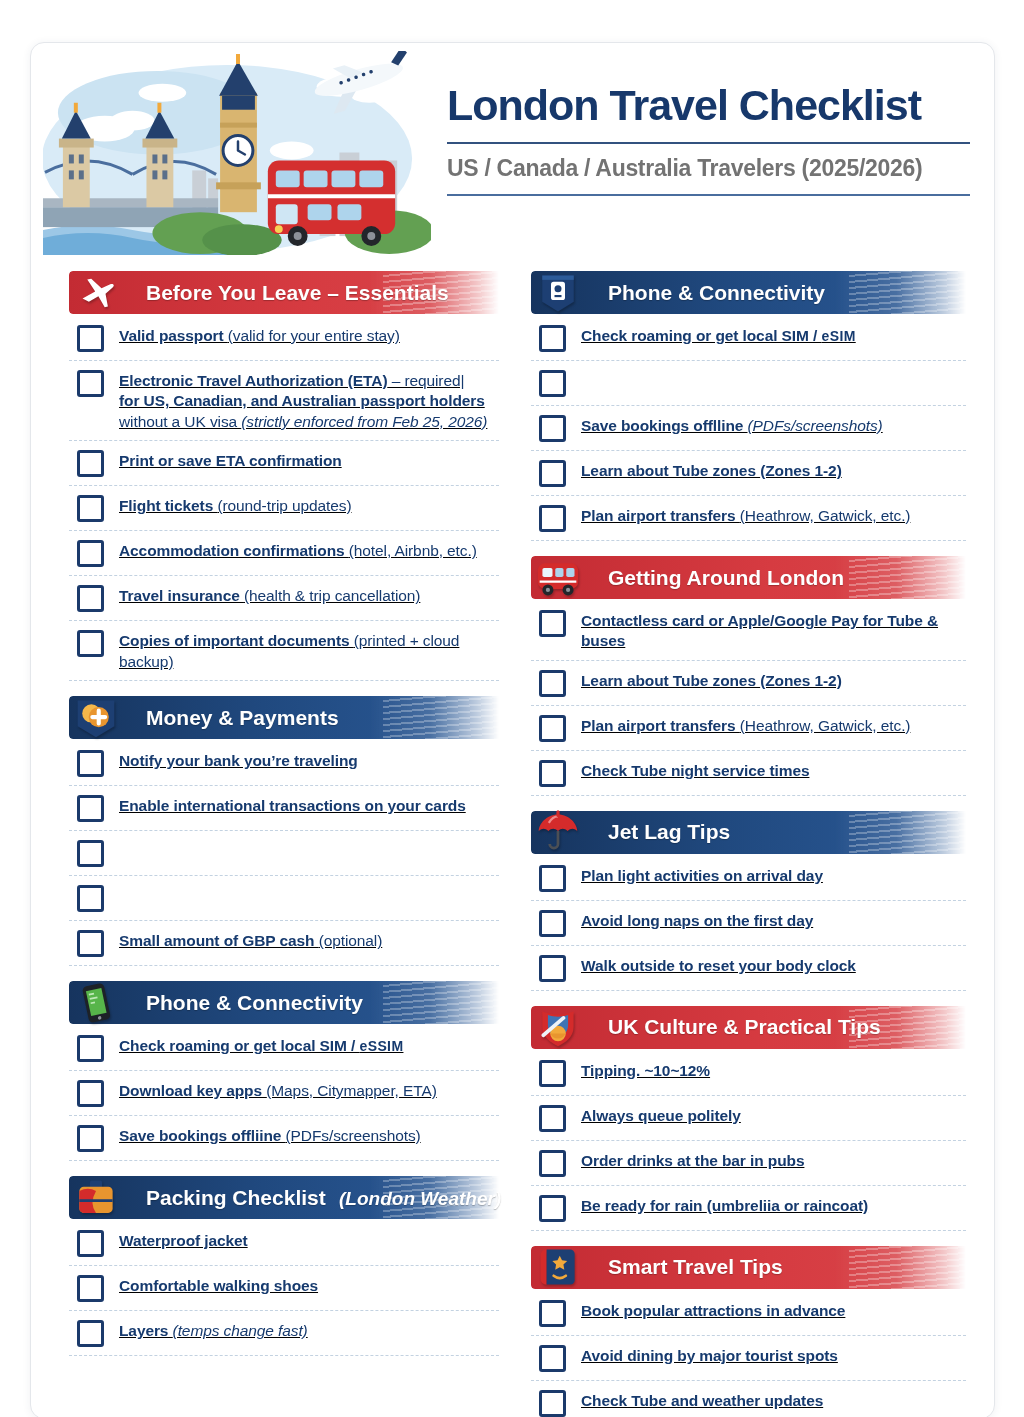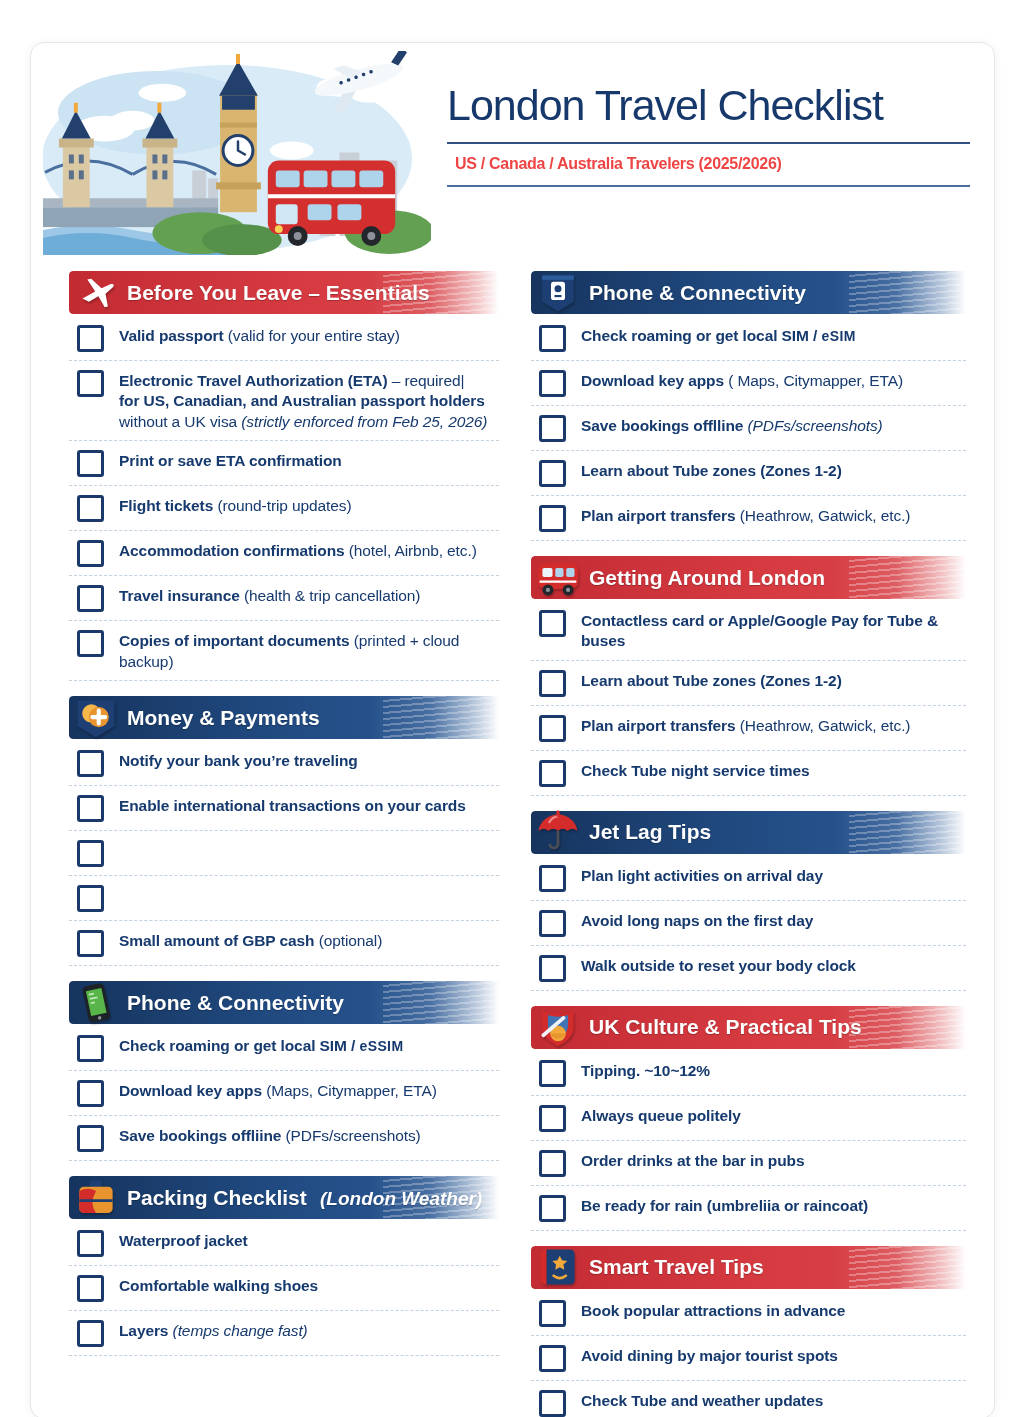--- a/index.html
+++ b/index.html
@@ -7,23 +7,23 @@
   .page{
     position:absolute;left:30px;top:42px;width:963px;height:1375px;
     background:#fff;border:1px solid #e4e7eb;border-radius:14px;
     box-shadow:0 1px 8px rgba(40,60,90,.07);
     display:flex;flex-direction:column;overflow:hidden;
   }
   
   header{display:flex;height:214px;padding:8px 20px 0 12px;flex:none;}
   .hero{width:388px;height:204px;flex:none;}
   .titles{flex:1;padding:30px 4px 0 16px;}
-  .titles h1{margin:0;color:#17386b;font-size:43px;font-weight:normal;letter-spacing:-1px;white-space:nowrap;}
+  .titles h1{margin:0;color:#17386b;font-size:43px;font-weight:bold;letter-spacing:-1px;white-space:nowrap;}
   .rule1{height:2px;background:#33527f;margin:12px 0 11px;}
-  .titles h2{margin:8px;color:#ef4444;font-size:16px;font-weight:bold;letter-spacing:-0.3px;white-space:nowrap;}
+  .titles h2{margin:0;color:#737373;font-size:23px;font-weight:bold;letter-spacing:-0.3px;white-space:nowrap;}
   .rule2{height:2px;background:#4a6d9e;margin:12px 0 0;}
   
   .cols{display:grid;grid-template-columns:430px 435px;column-gap:32px;padding:6px 28px 0 38px;align-content:start;flex:1;}
   .col{min-width:0;}
   
   .banner{position:relative;height:43px;margin:15px 0 2px;}
   .col .section:first-child .banner{margin-top:0;}
   .banner .paint{position:absolute;inset:0;border-radius:4px 0 0 4px;}
   .banner.red .paint{
     background:
@@ -34,25 +34,25 @@
   }
   .banner.blue .paint{
     background:
       repeating-linear-gradient(175deg, rgba(255,255,255,0) 0 4px, rgba(255,255,255,.28) 4px 6px) no-repeat right / 27% 100%,
       linear-gradient(90deg,#16345e,#20497f 45%,#2c5b99);
     -webkit-mask-image:linear-gradient(90deg,#000 70%,rgba(0,0,0,.85) 84%,rgba(0,0,0,.3) 95%,transparent 100%);
             mask-image:linear-gradient(90deg,#000 70%,rgba(0,0,0,.85) 84%,rgba(0,0,0,.3) 95%,transparent 100%);
   }
   .banner .bicon{position:absolute;left:2px;top:50%;transform:translateY(-50%);width:50px;height:52px;
     display:flex;align-items:center;justify-content:center;z-index:2;filter:drop-shadow(1px 2px 1px rgba(0,0,0,.25));}
-  .banner .btxt{position:absolute;left:58px;top:50%;transform:translateY(-50%);color:#fff;
+  .banner .btxt{position:absolute;left:77px;top:50%;transform:translateY(-50%);color:#fff;
     font-size:21px;font-weight:bold;white-space:nowrap;text-shadow:0 1px 1px rgba(0,0,0,.25);z-index:2;}
   .banner .bsuffix{font-style:italic;font-size:19px;font-weight:bold;margin-left:8px;}
   
-  .item{display:flex;align-items:flex-start;gap:15px;padding:8px 2px 8px 8px;border-bottom:1.6px dashed #c3d2e1;}
+  .item{display:flex;align-items:flex-start;gap:15px;padding:8px 2px 8px 8px;border-bottom:1.6px dashed #c3d2e1;text-decoration:underline;}
   .cbx{flex:none;width:21px;height:21px;border:3px solid #1b3a6b;border-radius:3px;background:#fff;margin-top:1px;cursor:pointer;}
   .lbl{color:#163a6e;font-size:15.5px;line-height:1.32;letter-spacing:-0.1px;padding-top:2px;min-width:0;}
   .lbl .b{font-weight:bold;}
   .lbl .r{font-weight:normal;}
   .lbl .i{font-style:italic;}
   .lbl .strong{font-weight:bold;font-size:14px;letter-spacing:.4px;}
   .btnrow{border-top:1.5px solid #93a9c2;margin-top:9px;padding-top:9px;}
   .pill{display:inline-block;background:#1d3f73;color:#fff;font-weight:bold;font-size:14.5px;
     padding:4px 16px 5px;border-radius:4px;letter-spacing:.5px;cursor:pointer;box-shadow:0 1px 2px rgba(0,0,0,.3);}
 </style>
@@ -300,21 +300,20 @@
               </svg>
             </span>
             <span class="btxt">Phone &amp; Connectivity</span>
           </div>
           <div class="item">
             <span class="cbx"></span>
             <span class="lbl"><span class="b">Check roaming or get local SIM / </span><span class="b strong">eSIM</span></span>
           </div>
           <div class="item">
             <span class="cbx"></span>
-            <span class="lbl"><span class="b">Download key apps </span><span class="r">( Maps, Citymapper, ETA)</span></span>
           </div>
           <div class="item">
             <span class="cbx"></span>
             <span class="lbl"><span class="b">Save bookings offlline </span><span class="r i">(PDFs/screenshots)</span></span>
           </div>
           <div class="item">
             <span class="cbx"></span>
             <span class="lbl"><span class="b">Learn about Tube zones </span><span class="b">(Zones 1-2)</span></span>
           </div>
           <div class="item">

